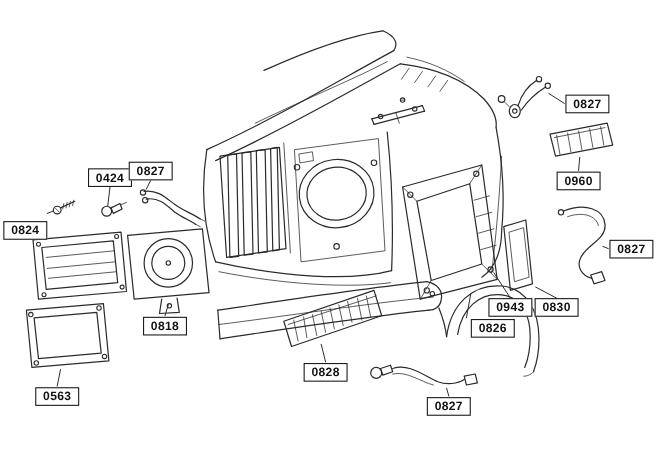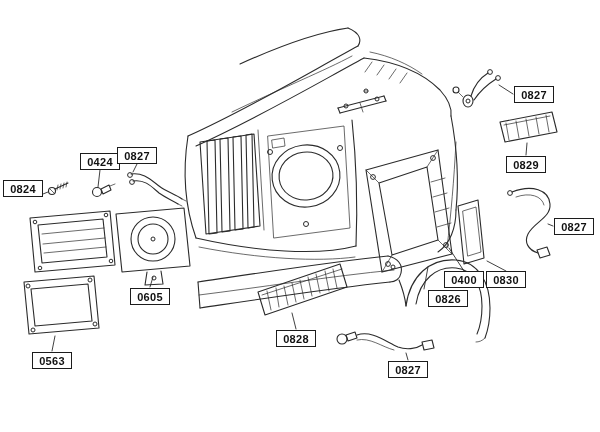--- a/index.html
+++ b/index.html
@@ -226,25 +226,25 @@
       <path class="leader" d="M52,351 L55,336"></path>
       <path class="leader" d="M296,329 L292,313"></path>
       <path class="leader" d="M424,289 L428,267"></path>
       <path class="leader" d="M464,271 L449,248"></path>
       <path class="leader" d="M506,271 L487,261"></path>
       <path class="leader" d="M408,360 L406,353"></path>
     </g>
   </svg>
 
   <div class="part-label" style="left:514px;top:86px">0827</div>
-  <div class="part-label" style="left:506px;top:156px">0829</div>
+  <div class="part-label" style="left:506px;top:156px">0960</div>
   <div class="part-label" style="left:554px;top:218px">0827</div>
   <div class="part-label" style="left:80px;top:153px">0424</div>
   <div class="part-label" style="left:117px;top:147px">0827</div>
-  <div class="part-label" style="left:3px;top:180px">0824</div>
-  <div class="part-label" style="left:130px;top:288px">0605</div>
+  <div class="part-label" style="left:3px;top:201px">0824</div>
+  <div class="part-label" style="left:130px;top:288px">0818</div>
   <div class="part-label" style="left:32px;top:352px">0563</div>
   <div class="part-label" style="left:276px;top:330px">0828</div>
   <div class="part-label" style="left:428px;top:290px">0826</div>
-  <div class="part-label" style="left:444px;top:271px">0400</div>
+  <div class="part-label" style="left:444px;top:271px">0943</div>
   <div class="part-label" style="left:486px;top:271px">0830</div>
   <div class="part-label" style="left:388px;top:361px">0827</div>
 </div>
 
 </body></html>

